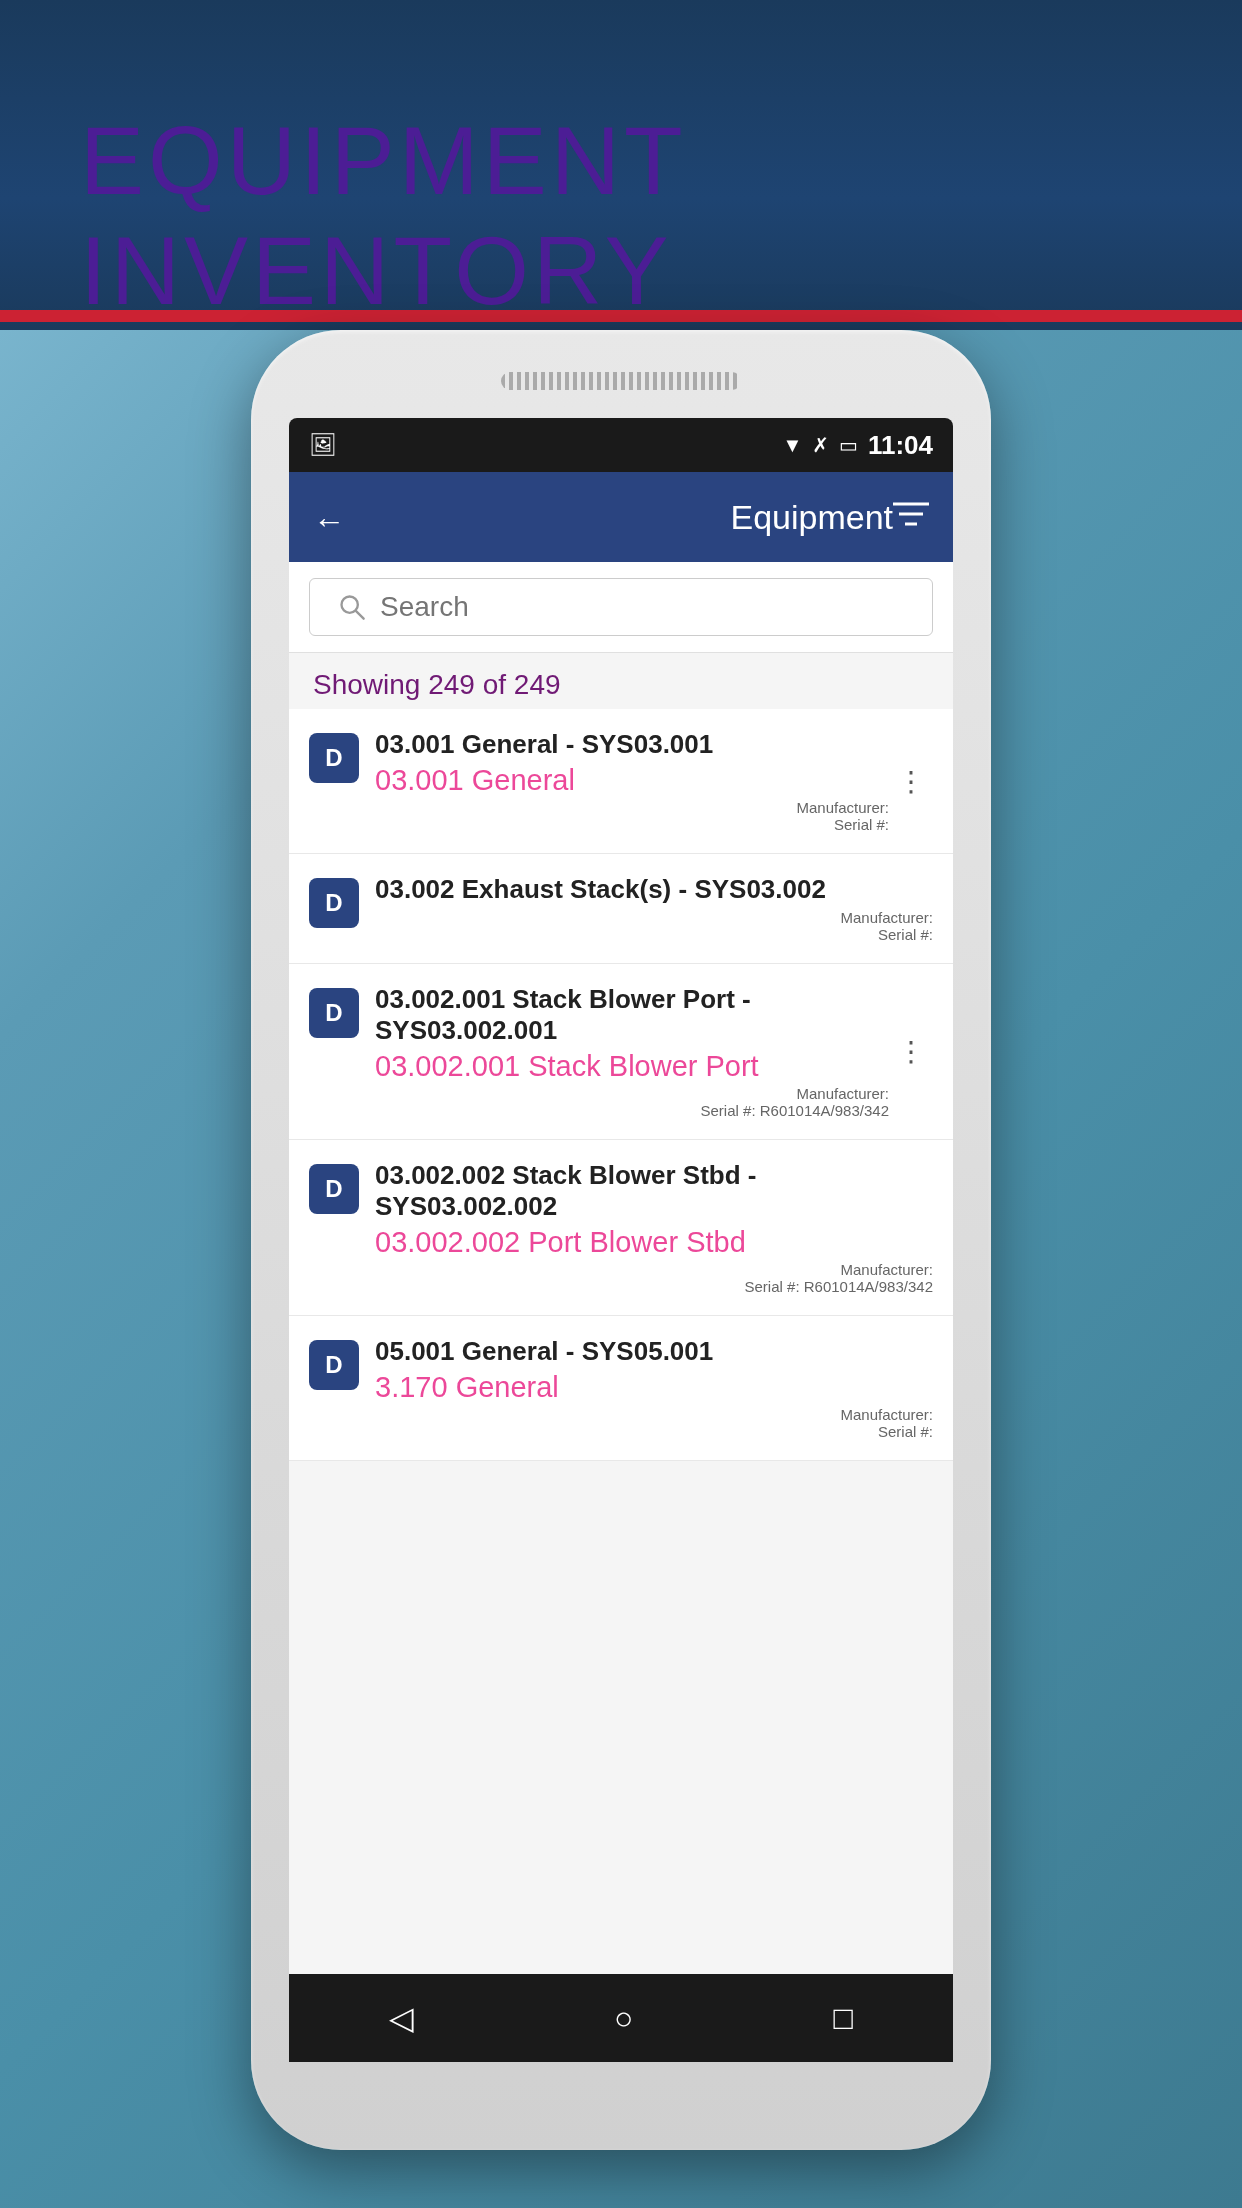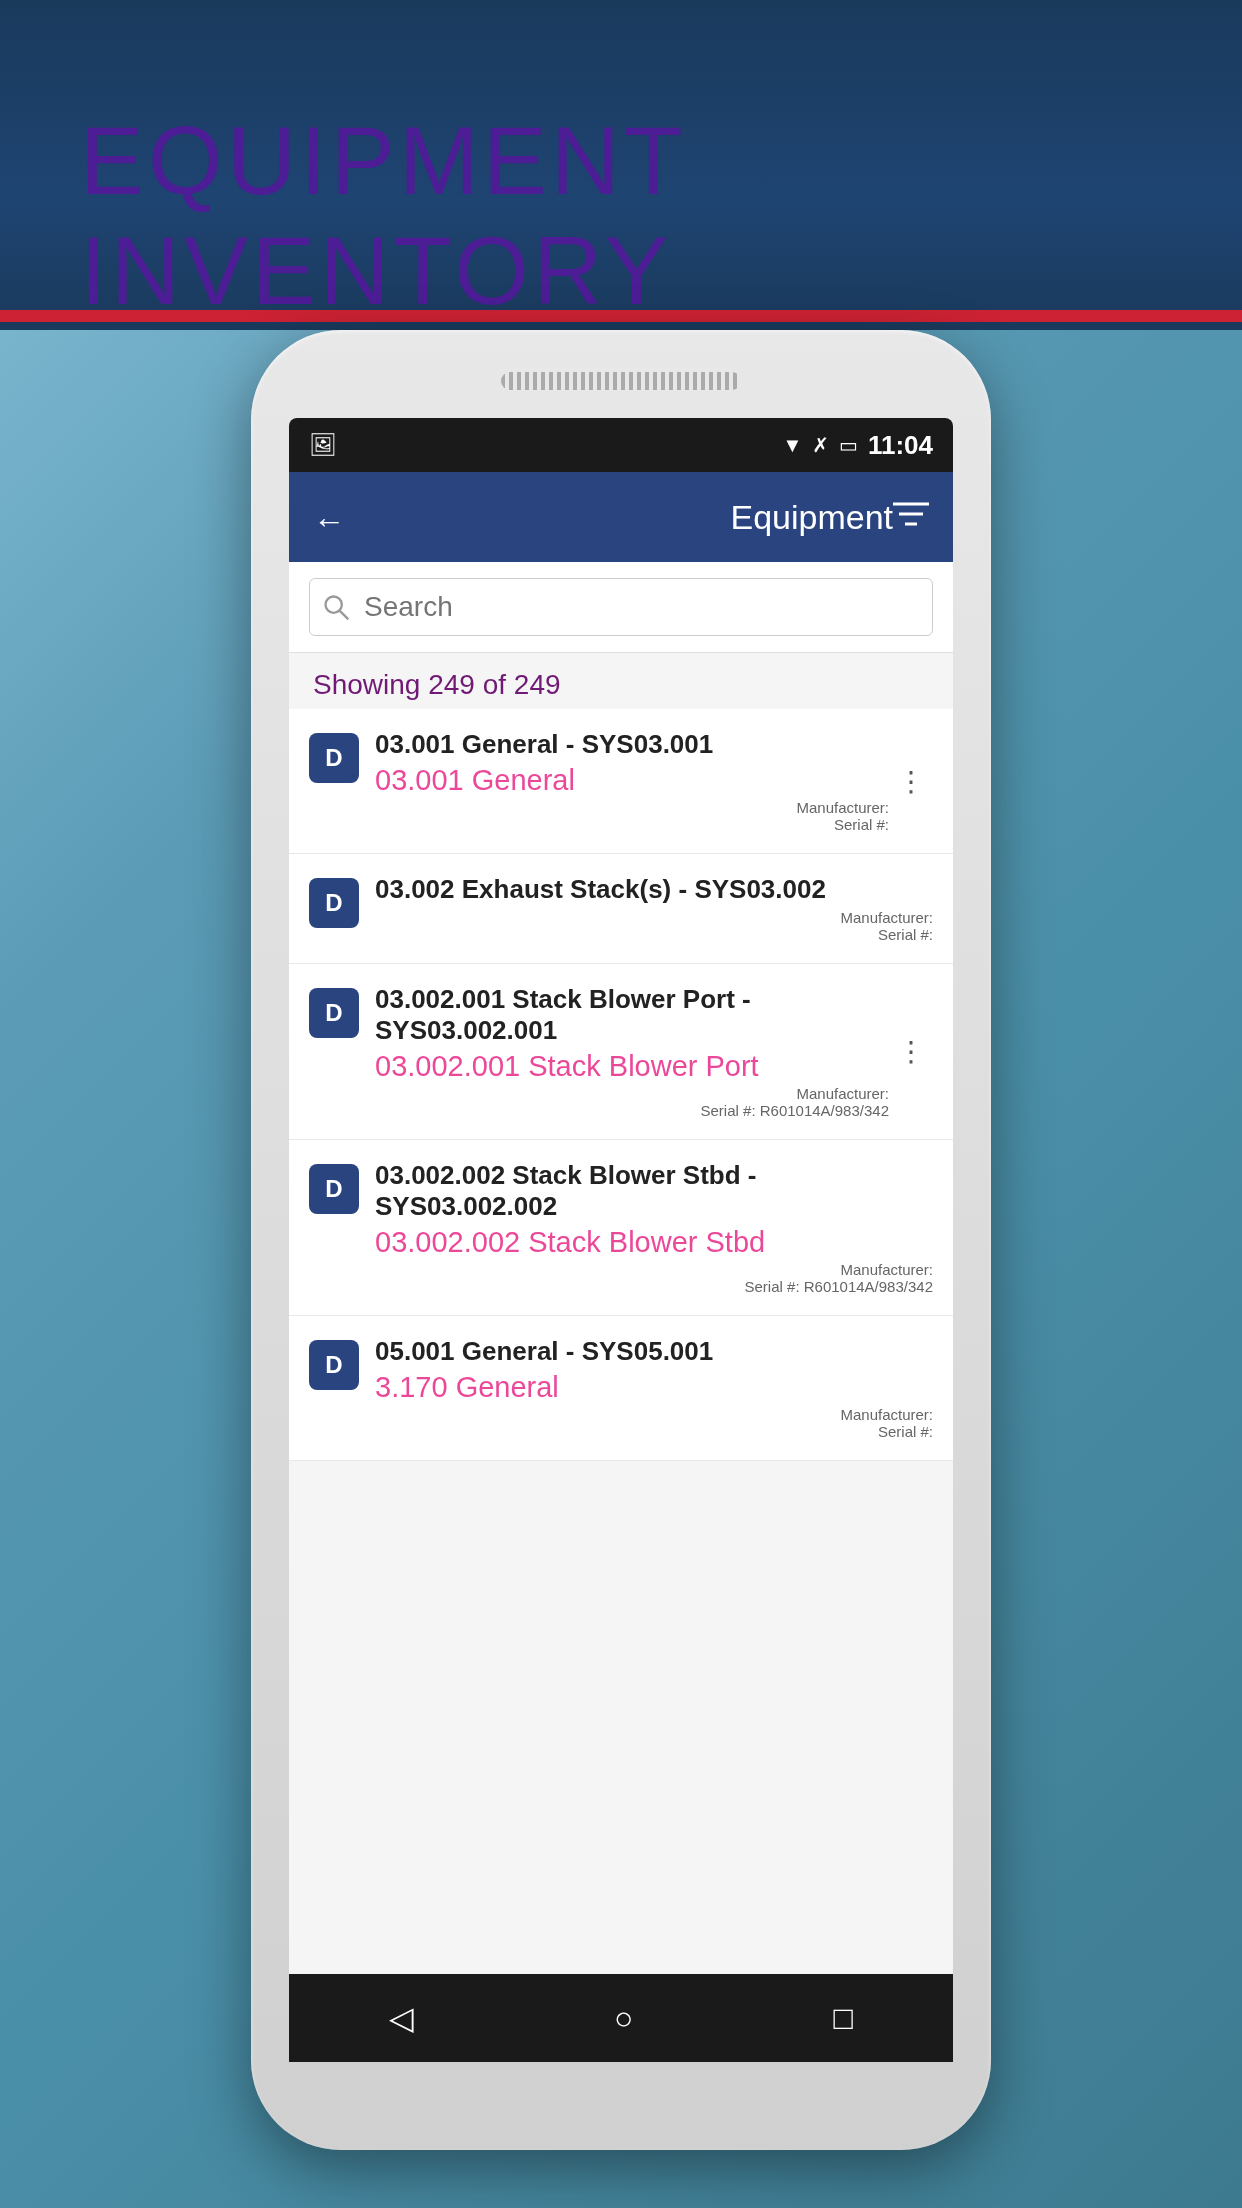--- a/index.html
+++ b/index.html
@@ -160,21 +160,21 @@
       padding: 16px 20px;
       background: white;
       border-bottom: 1px solid #e0e0e0;
     }
 
     .search-input-wrapper {
       display: flex;
       align-items: center;
       border: 1.5px solid #cccccc;
       border-radius: 6px;
-      padding: 12px 12px;
+      padding: 12px 28px;
       background: white;
     }
 
     .search-icon-svg {
       width: 28px;
       height: 28px;
       margin-right: 14px;
       flex-shrink: 0;
     }
 
@@ -366,21 +366,21 @@
         </div>
         <div class="equipment-more">⋮</div>
       </div>
 
       <div class="equipment-item">
         <div class="equipment-badge">
           <span>D</span>
         </div>
         <div class="equipment-content">
           <div class="equipment-title">03.002.002 Stack Blower Stbd - SYS03.002.002</div>
-          <div class="equipment-subtitle">03.002.002 Stack Blower Stbd</div>
+          <div class="equipment-subtitle">03.002.002 Port Blower Stbd</div>
           <div class="equipment-meta">Manufacturer:</div>
           <div class="equipment-meta">Serial #: R601014A/983/342</div>
         </div>
       </div>
 
       <div class="equipment-item">
         <div class="equipment-badge">
           <span>D</span>
         </div>
         <div class="equipment-content">

